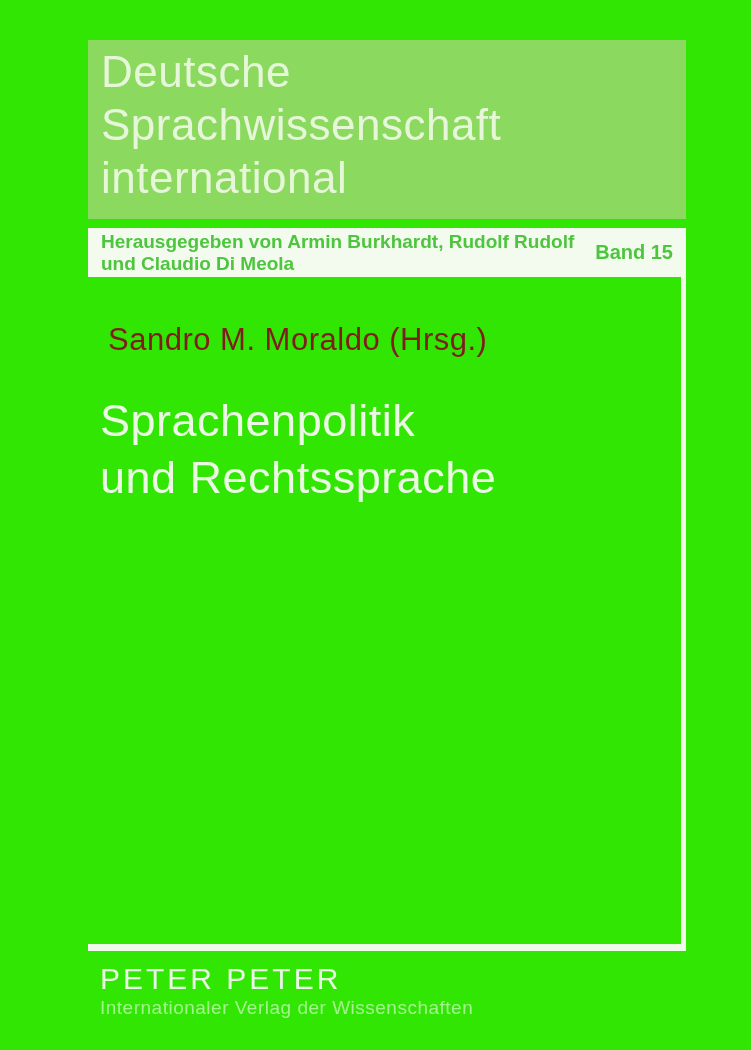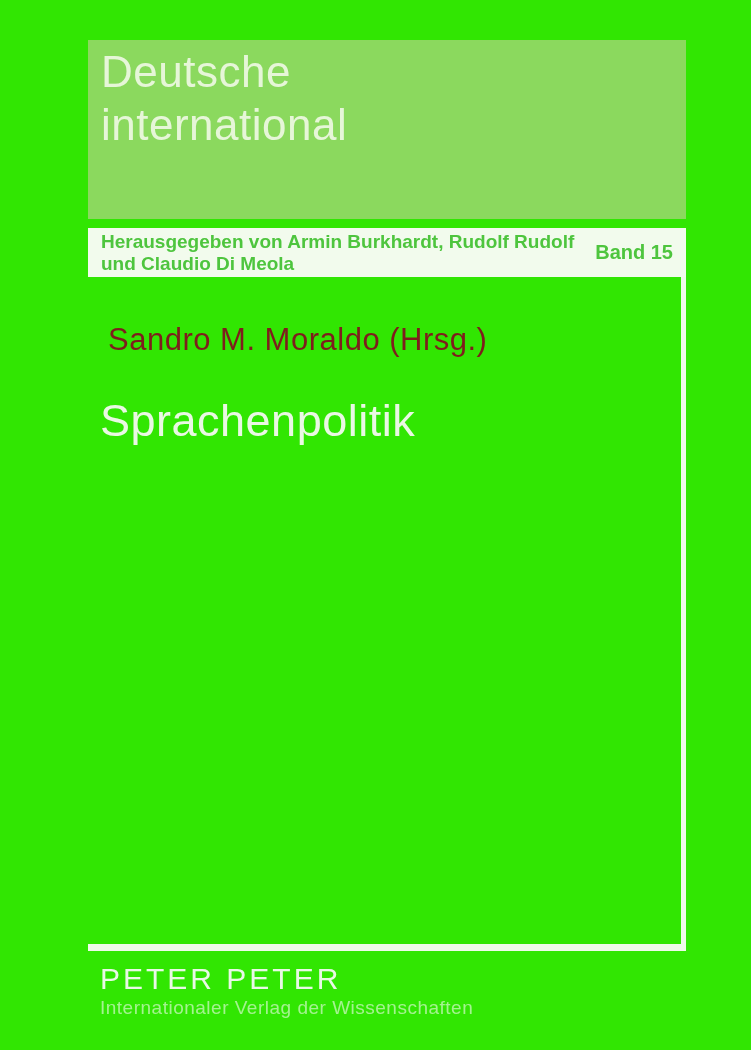--- a/index.html
+++ b/index.html
@@ -119,36 +119,38 @@
     white-space: nowrap;
   }
 </style>
 </head>
 <body>
 
 <div class="cover">
 
   <div class="series-box">
     <div class="series-line">Deutsche</div>
+    <div class="series-line">Sprachwissenschaft</div>
     <div class="series-line">international</div>
   </div>
 
   <div class="editors-strip">
     <div class="editors-text">
       <div>Herausgegeben von Armin Burkhardt, Rudolf Rudolf</div>
       <div>und Claudio Di Meola</div>
     </div>
     <div class="band-label">Band 15</div>
   </div>
 
   <div class="vertical-rule"></div>
   <div class="horizontal-rule"></div>
 
   <div class="author-line">Sandro M. Moraldo (Hrsg.)</div>
 
   <div class="book-title">
     <div>Sprachenpolitik</div>
+    <div>und Rechtssprache</div>
   </div>
 
   <div class="publisher-name">PETER PETER</div>
   <div class="publisher-subtitle">Internationaler Verlag der Wissenschaften</div>
 
 </div>
 
 </body></html>

